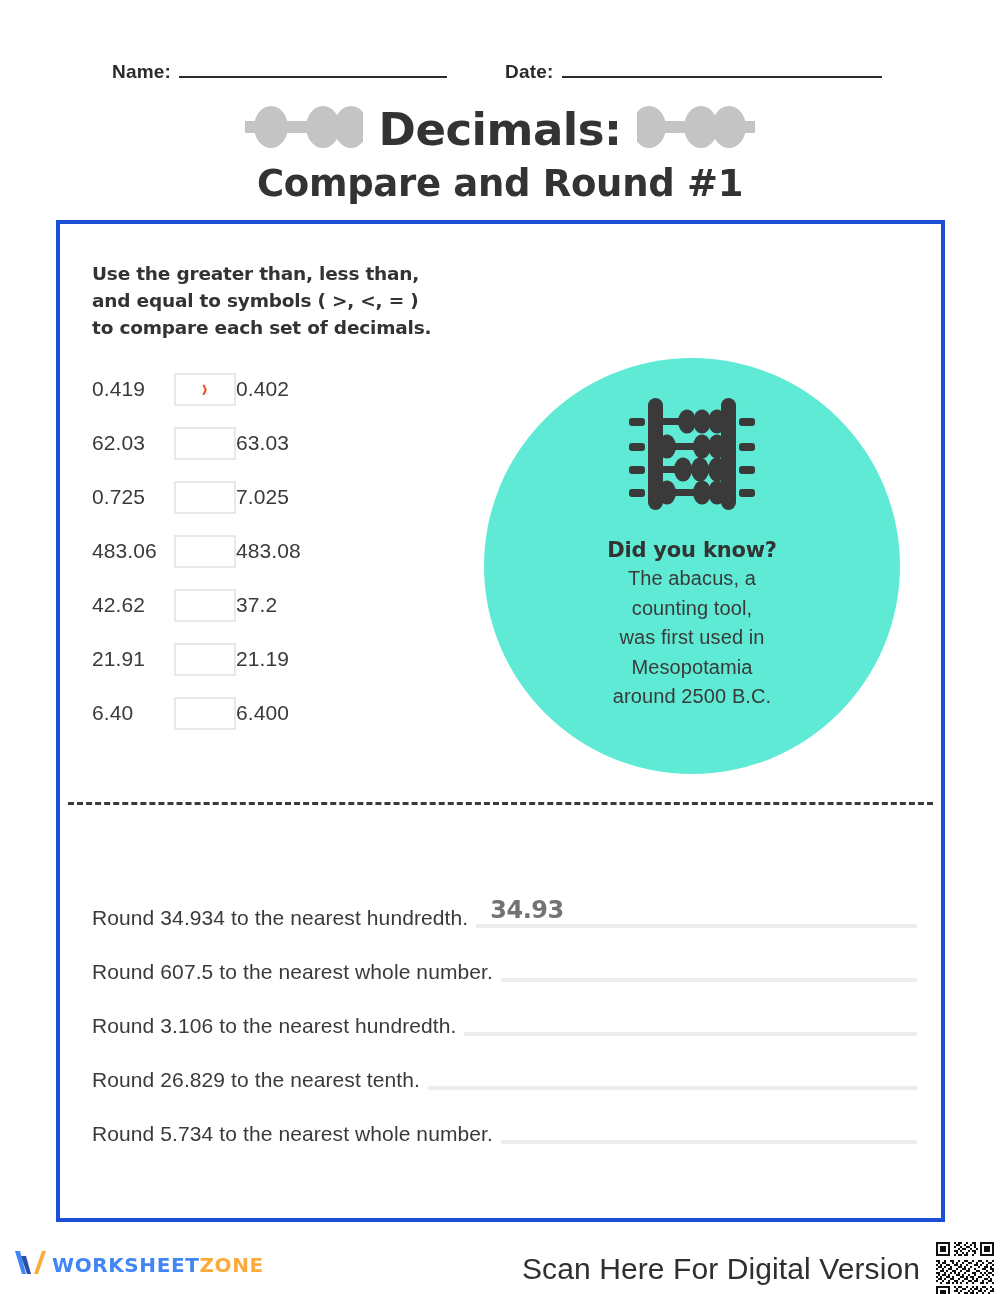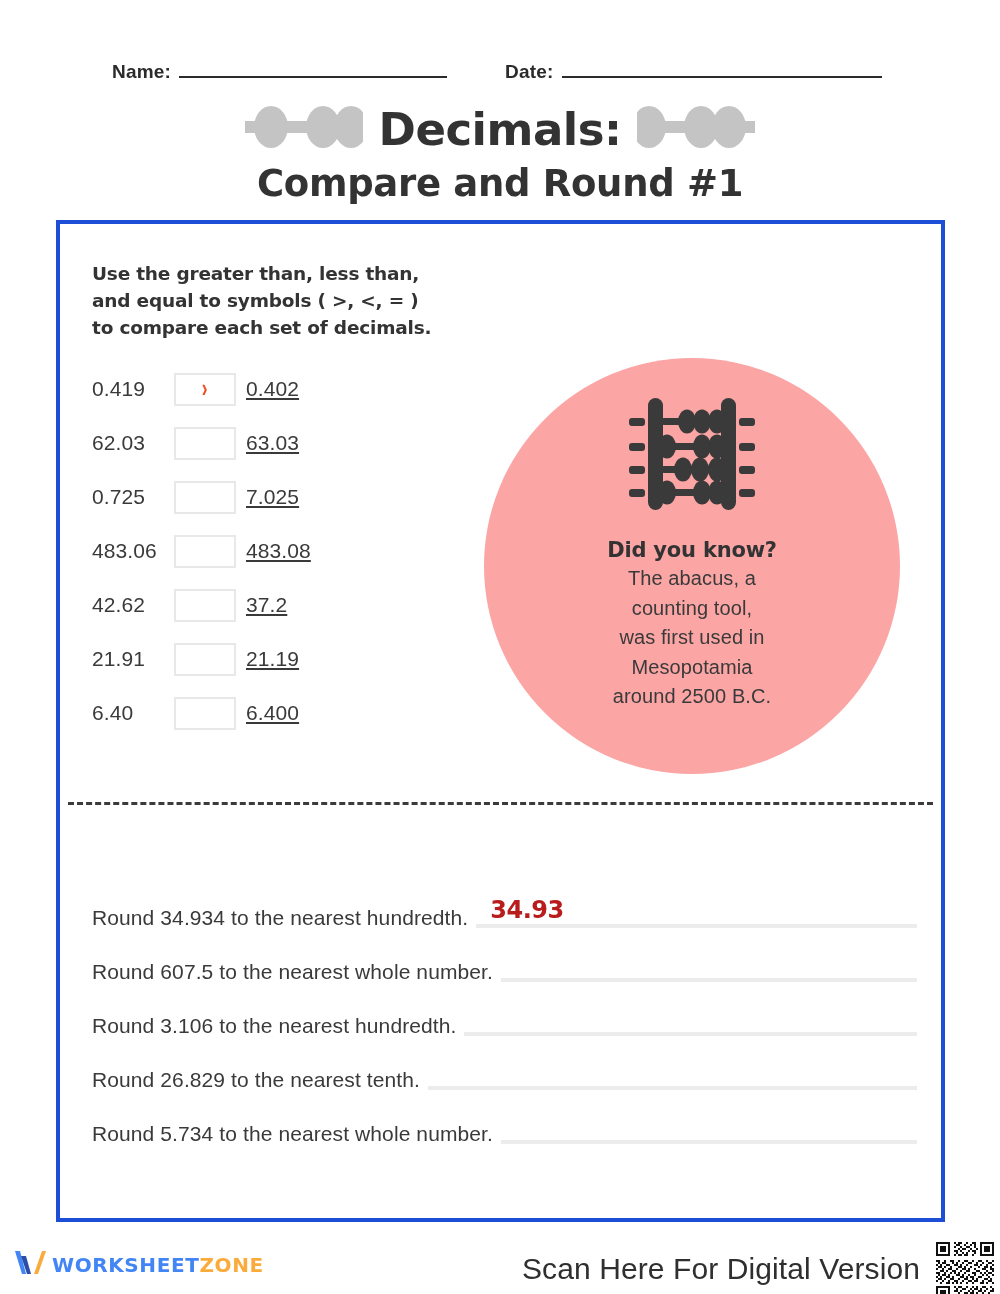--- a/index.html
+++ b/index.html
@@ -134,34 +134,32 @@
     flex: none;
   }
   .cmp-ans {
     color: #f04e23;
     font-weight: bold;
     font-size: 22px;
     line-height: 1;
     transform: scaleX(.78) scaleY(1.15);
   }
   .cmp-right {
-    margin-left: 10px;
     white-space: nowrap;
-    text-decoration: underline;
   }
 
   
   .fact-circle {
     position: absolute;
     left: 424px;
     top: 134px;
     width: 416px;
     height: 416px;
     border-radius: 50%;
-    background: #fca5a5;
+    background: #5eead4;
     display: flex;
     flex-direction: column;
     align-items: center;
     box-sizing: border-box;
     padding-top: 38px;
   }
   .abacus-icon { display: block; margin-bottom: 22px; }
   .fact-title {
     font-family: "DejaVu Sans", sans-serif;
     font-size: 21px;
@@ -223,21 +221,21 @@
     height: 4px;
     background: #ececec;
     margin-left: 8px;
     margin-bottom: 4px;
     position: relative;
   }
   .rnd-ans {
     position: absolute;
     left: 14px;
     bottom: 6px;
-    color: #b91c1c;
+    color: #737373;
     font-weight: bold;
     font-size: 24px;
     line-height: 1;
     font-family: "DejaVu Sans", sans-serif;
     letter-spacing: -0.5px;
     white-space: nowrap;
   }
 
   
   .footer {

